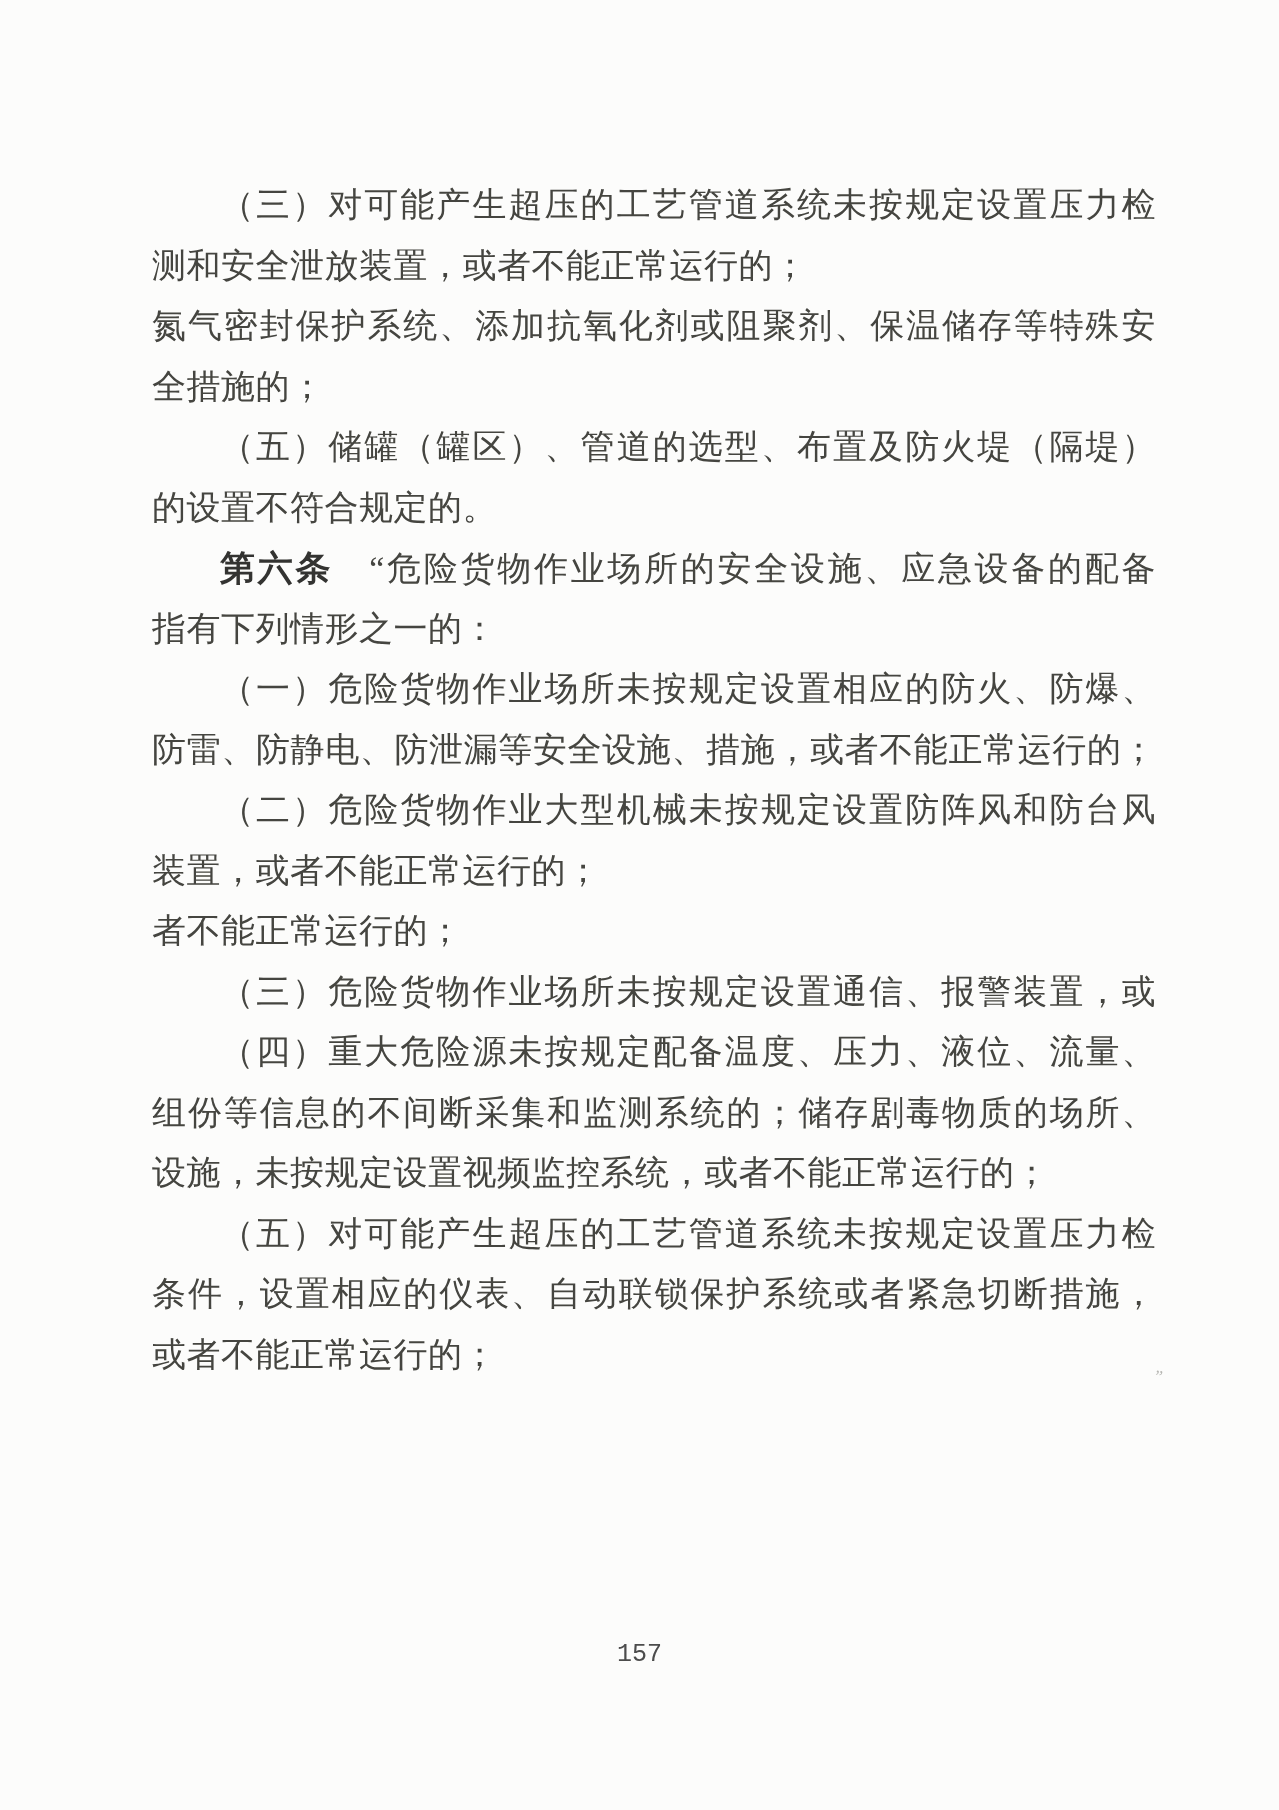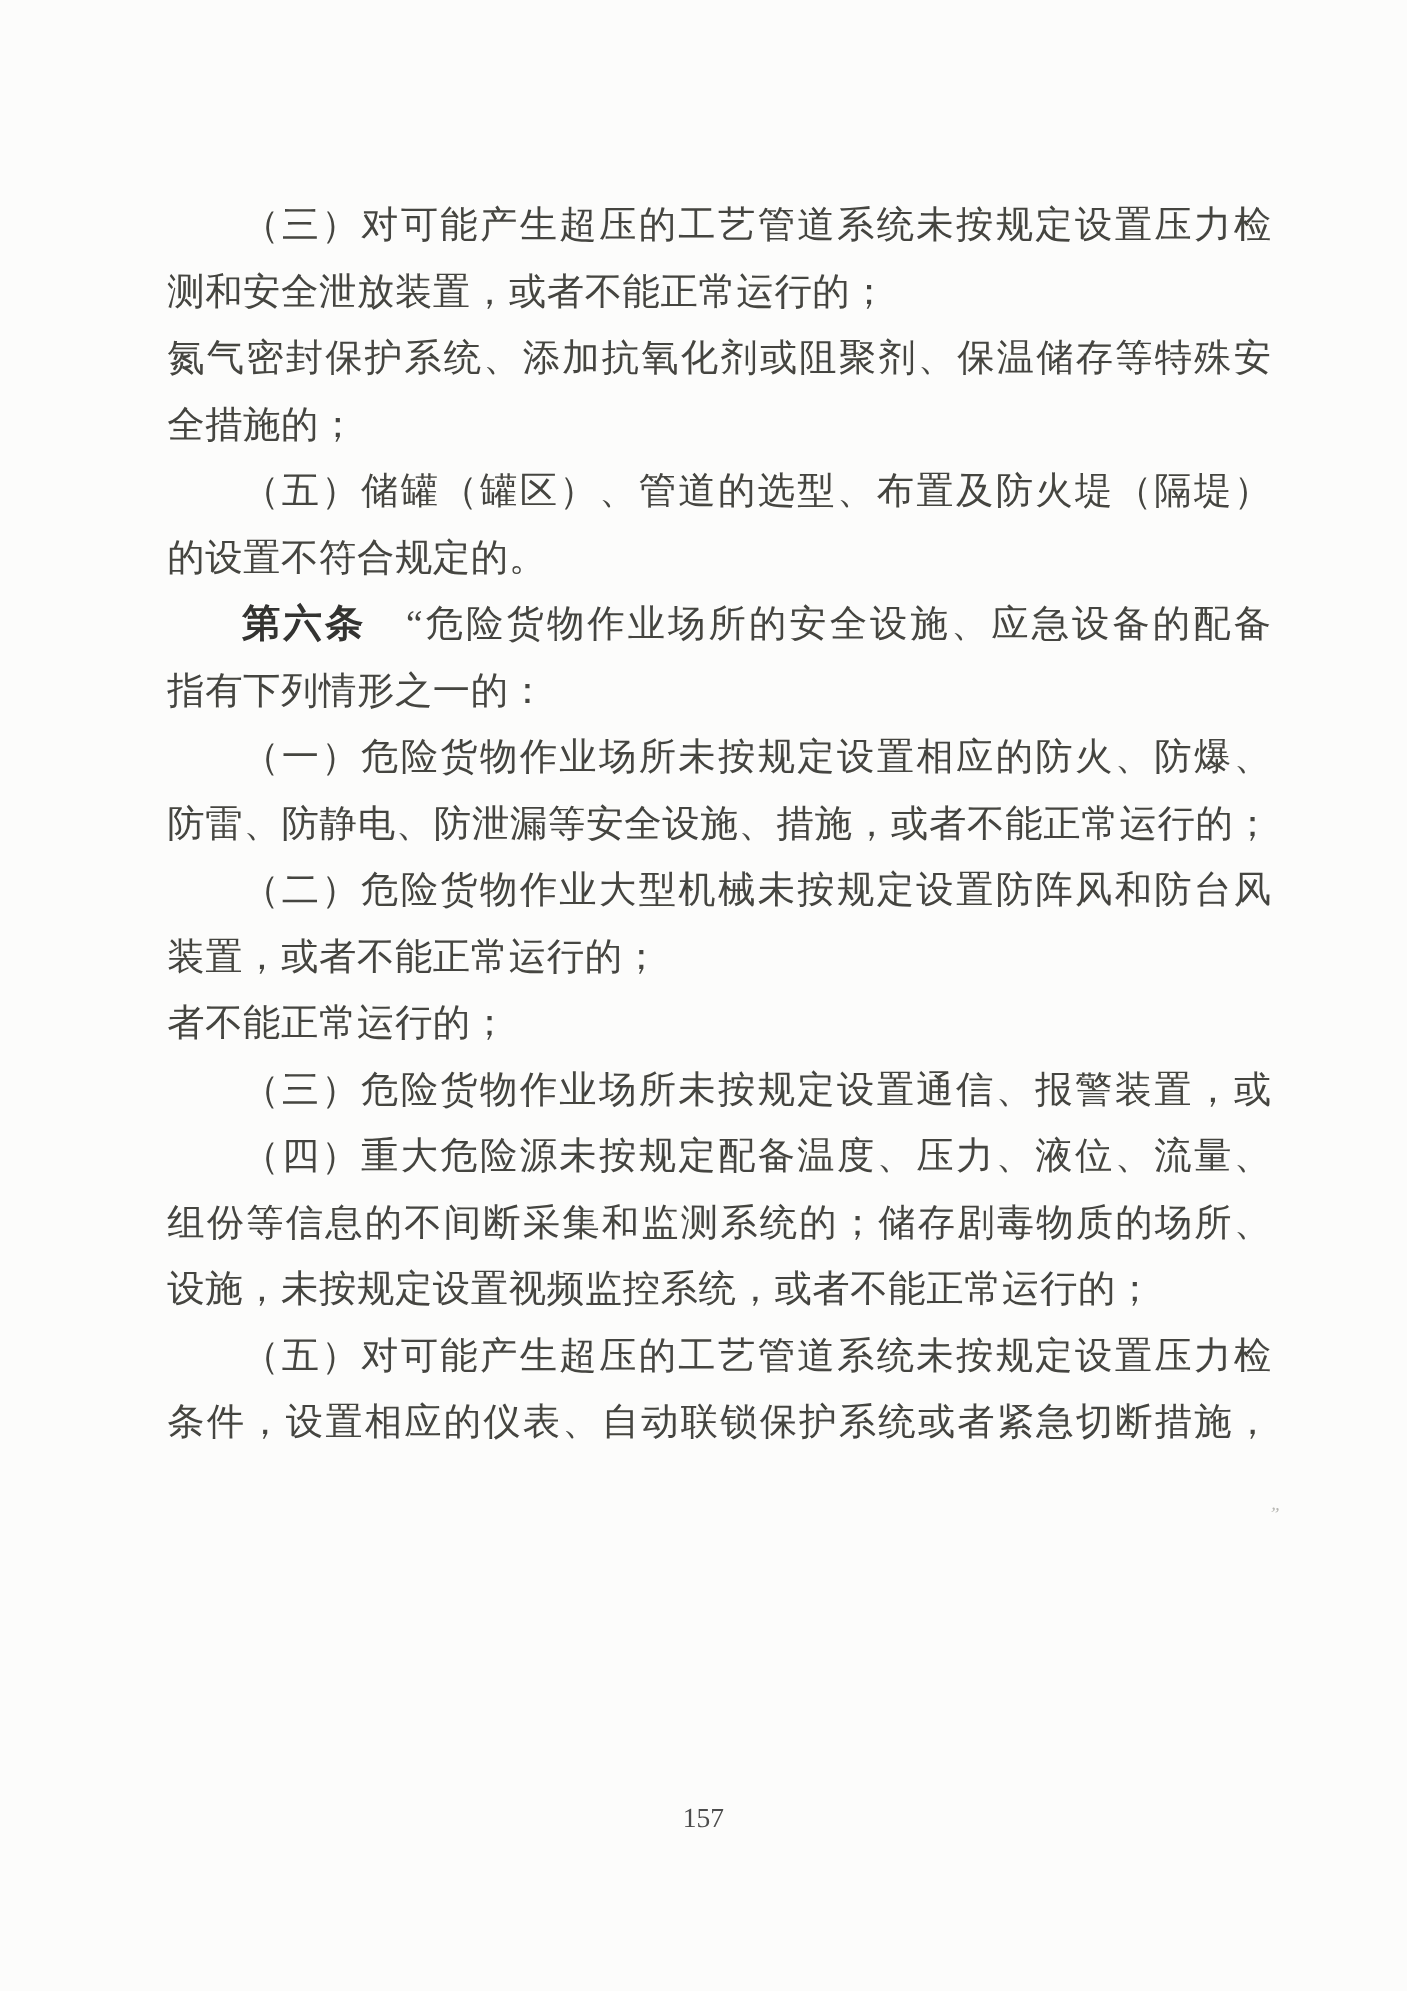--- a/index.html
+++ b/index.html
@@ -35,36 +35,36 @@
     word-break: break-all;
   }
   .line.indent {
     padding-left: 68px;
   }
   .line.justify {
     text-align: justify;
     text-align-last: justify;
   }
   .article-no {
-    font-family: Liberation Mono, monospace;
+    font-family: Liberation Sans, sans-serif;
     font-weight: 700;
     font-size: 35px;
     color: #333331;
     margin-right: 36px;
     margin-top: 23px;
   }
   .pagenum {
     position: absolute;
     left: 0;
     top: 1640px;
     width: 1279px;
     text-align: center;
     font-size: 25px;
     color: #4c4c4c;
-    font-family: Liberation Serif, serif;
+    font-family: Liberation Mono, monospace;
   }
   .speck {
     position: absolute;
     left: 1155px;
     top: 1368px;
     font-size: 17px;
     color: #b7b7b3;
     transform: rotate(8deg);
     line-height: 1;
   }
@@ -89,19 +89,20 @@
     <div class="line justify">防雷、防静电、防泄漏等安全设施、措施，或者不能正常运行的；</div>
     <div class="line indent justify">（二）危险货物作业大型机械未按规定设置防阵风和防台风</div>
     <div class="line">装置，或者不能正常运行的；</div>
     <div class="line">者不能正常运行的；</div>
     <div class="line indent justify">（三）危险货物作业场所未按规定设置通信、报警装置，或</div>
     <div class="line indent justify">（四）重大危险源未按规定配备温度、压力、液位、流量、</div>
     <div class="line justify">组份等信息的不间断采集和监测系统的；储存剧毒物质的场所、</div>
     <div class="line">设施，未按规定设置视频监控系统，或者不能正常运行的；</div>
     <div class="line indent justify">（五）对可能产生超压的工艺管道系统未按规定设置压力检</div>
     <div class="line justify">条件，设置相应的仪表、自动联锁保护系统或者紧急切断措施，</div>
+    <div class="line">或者不能正常运行的；</div>
   </div>
 
   <div class="speck">”</div>
 
   <div class="pagenum">157</div>
 
 </div>
 
 </body></html>

